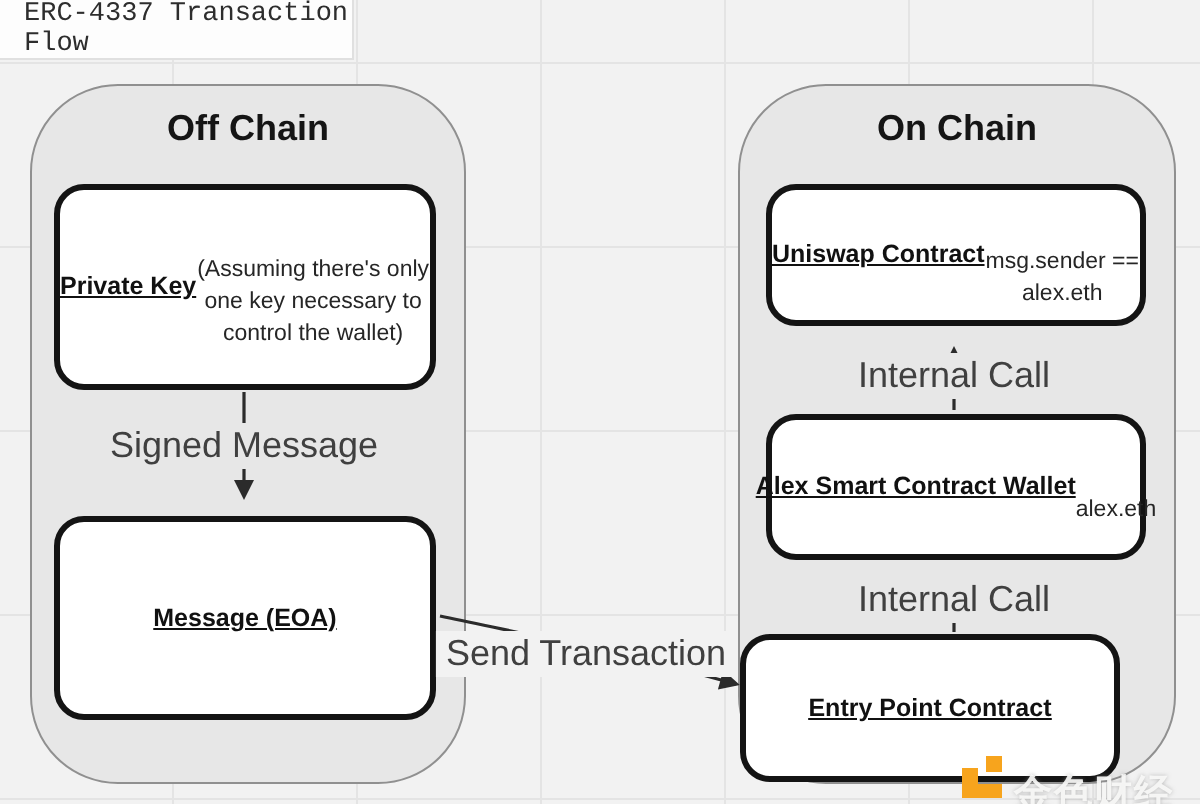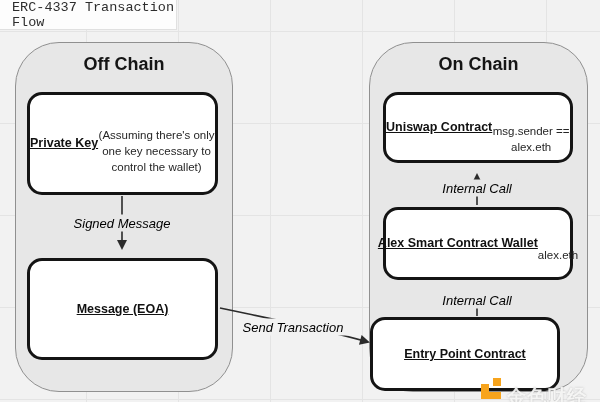--- a/index.html
+++ b/index.html
@@ -43,22 +43,22 @@
     white-space:nowrap;line-height:1.3;
   }
   .node-sub{
     font-size:11.5px;color:#262626;line-height:1.4;margin-top:23px;max-width:184px;
   }
   #node-private-key .node-sub{margin-top:15px;}
   #arrow-layer{
     position:absolute;left:0;top:0;width:600px;height:402px;z-index:3;pointer-events:none;
   }
   .edge-label{
-    position:absolute;transform:translate(-50%,-50%);font-size:13px;color:#000000;
-    padding:1px 5px;white-space:nowrap;z-index:4;font-style:italic;
+    position:absolute;transform:translate(-50%,-50%);font-size:18px;color:#404040;
+    padding:1px 5px;white-space:nowrap;z-index:4;
   }
   .in-container-label{background:#e7e7e7;}
   .on-page-label{background:#f2f2f2;}
   #label-signed-message{left:122px;top:223px;}
   #label-internal-upper{left:477px;top:188px;}
   #label-internal-lower{left:477px;top:300px;}
   #label-send-transaction{left:293px;top:327px;}
   .watermark{
     position:absolute;left:480px;top:368px;display:flex;align-items:center;gap:5px;z-index:5;
   }

